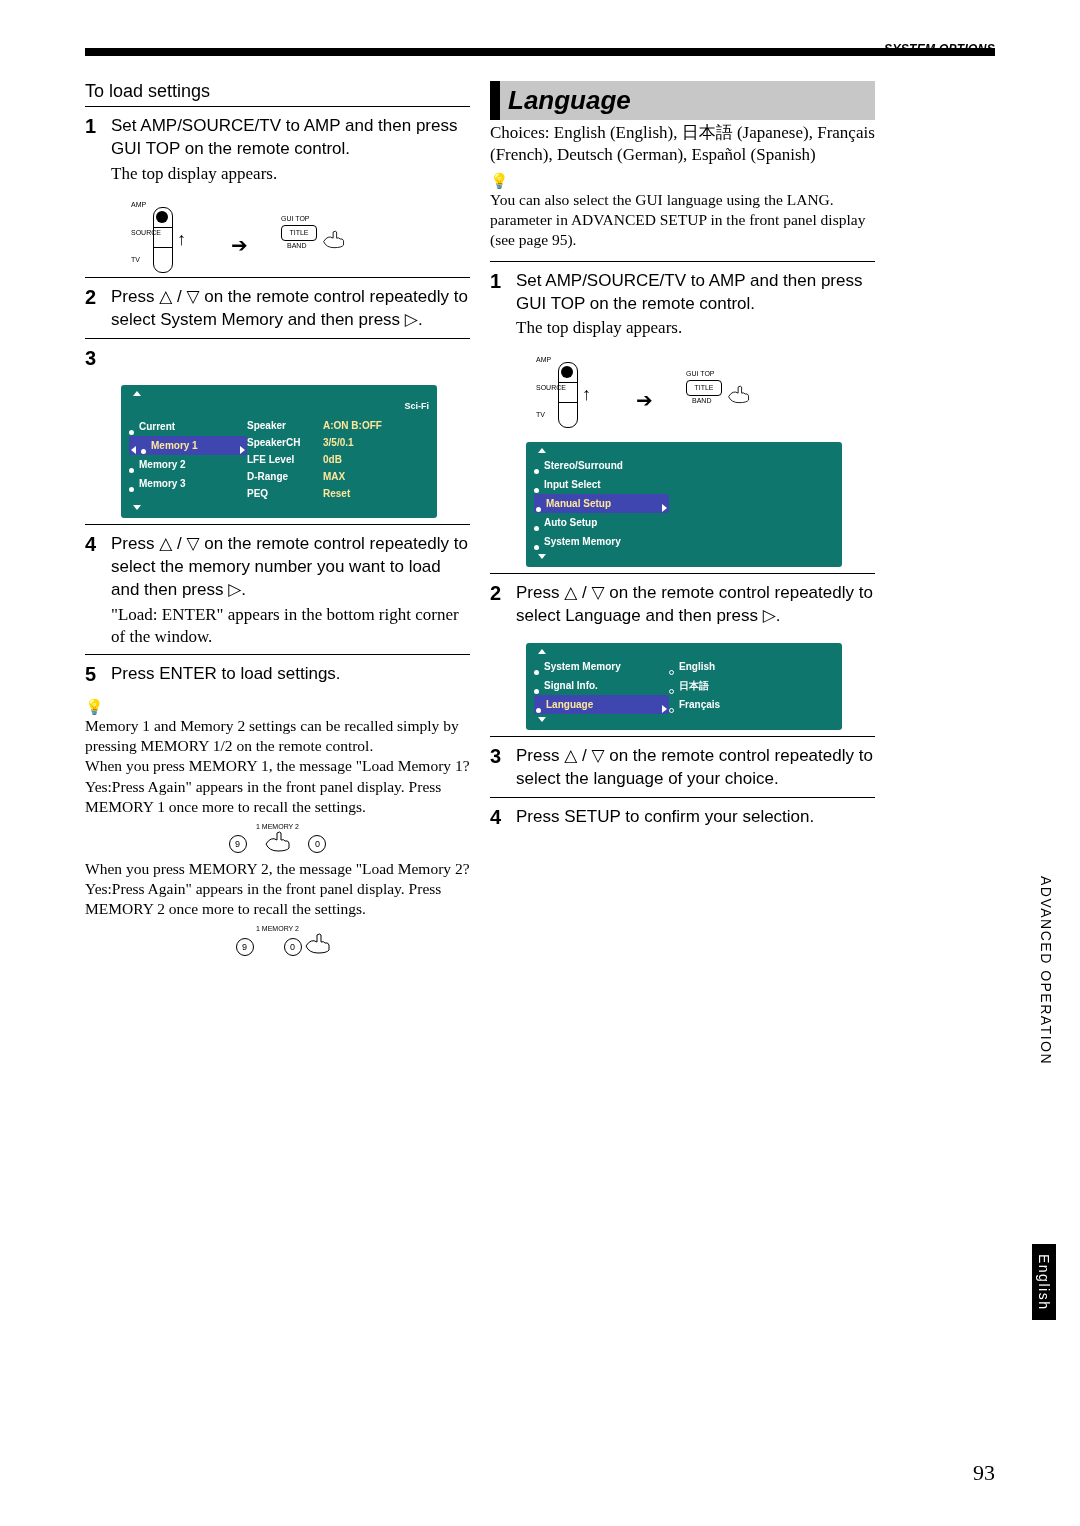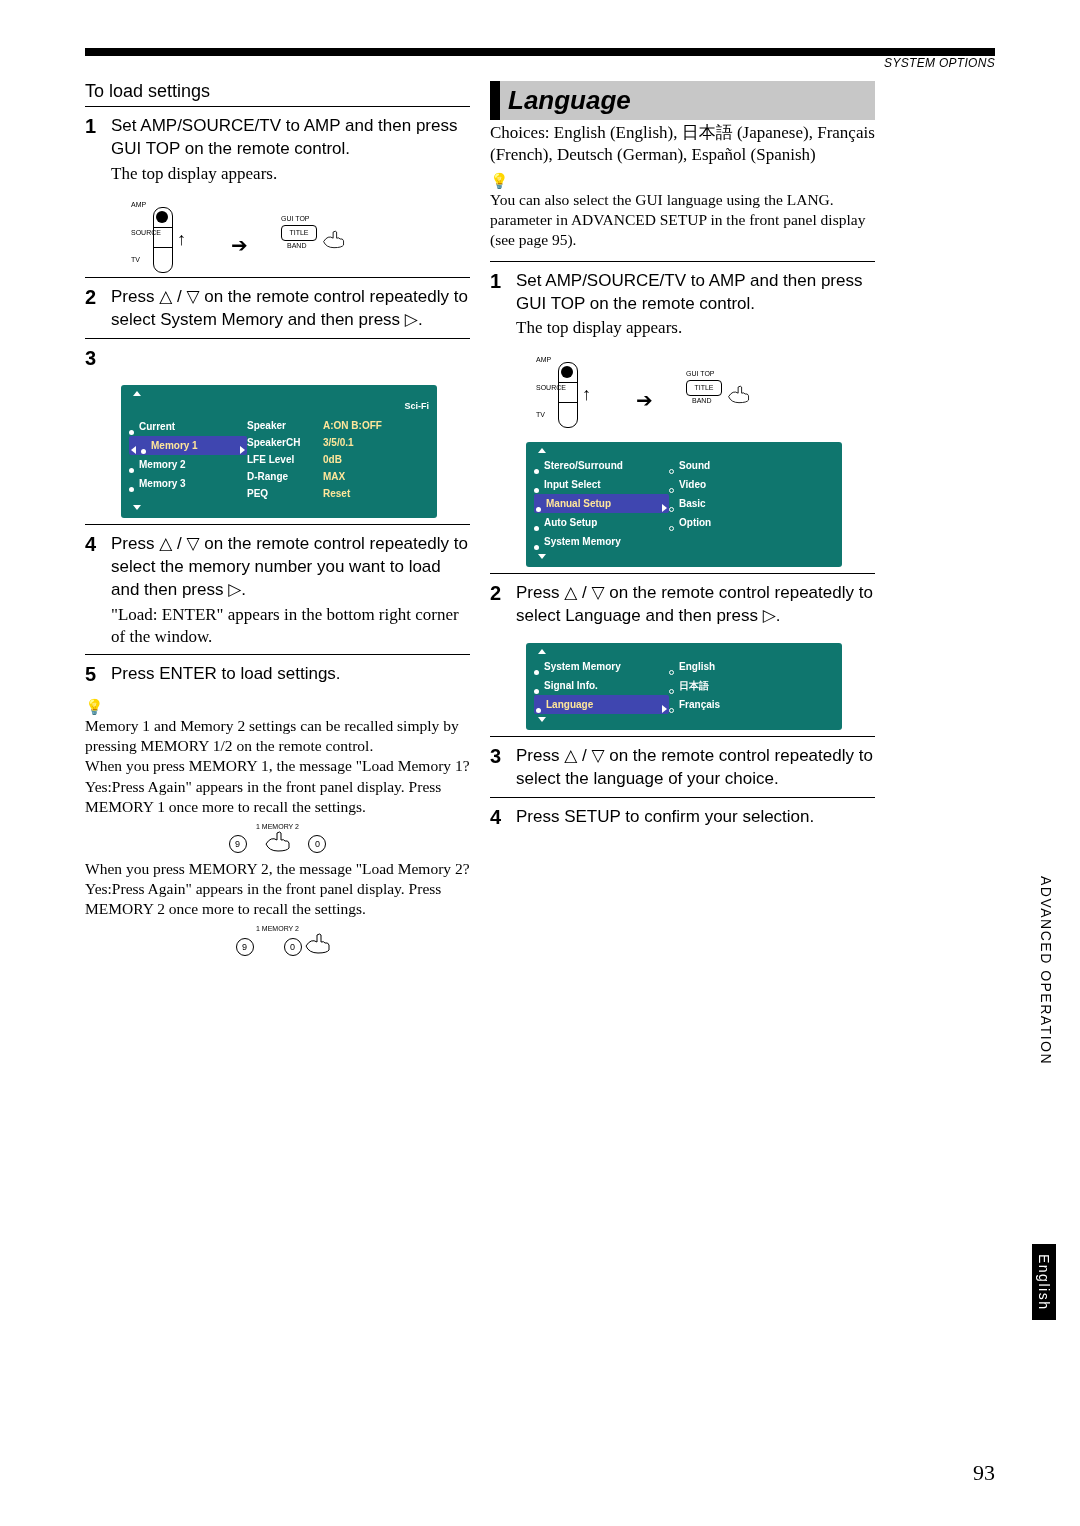--- a/index.html
+++ b/index.html
@@ -20,23 +20,23 @@
     position: absolute;
     left: 85px;
     right: 85px;
     top: 48px;
     height: 8px;
     background: #000;
   }
   .header-badge {
     position: absolute;
     right: 85px;
-    top: 56px;
-    font-family: Arial, Helvetica, sans-serif;
-    font-weight: normal;
+    top: 42px;
+    font-family: Arial, Helvetica, sans-serif;
+    font-weight: bold;
     font-style: italic;
     font-size: 12px;
     letter-spacing: 0.3px;
   }
   .col {
     position: absolute;
     width: 385px;
   }
   .col.left { left: 85px; top: 75px; }
   .col.right { left: 490px; top: 75px; }
@@ -386,38 +386,20 @@
             </div>
           <div class="mitem">
               <span class="dot"></span>
               <span>Auto Setup</span>
             </div>
           <div class="mitem">
               <span class="dot"></span>
               <span>System Memory</span>
             </div>
         </div>
-        <div class="menu-r">
-          <div class="mitem">
-              <span class="ring"></span>
-              <span>Sound</span>
-            </div>
-          <div class="mitem">
-              <span class="ring"></span>
-              <span>Video</span>
-            </div>
-          <div class="mitem">
-              <span class="ring"></span>
-              <span>Basic</span>
-            </div>
-          <div class="mitem">
-              <span class="ring"></span>
-              <span>Option</span>
-            </div>
-        </div>
       </div>
       <div class="arrow-dn"></div>
     </div>
 
     <hr class="rule-thin">
     <div class="step-row">
       <div class="step-num">2</div>
       <div class="step-body">Press  △ / ▽  on the remote control repeatedly to select Language and then press      ▷.</div>
     </div>
 

